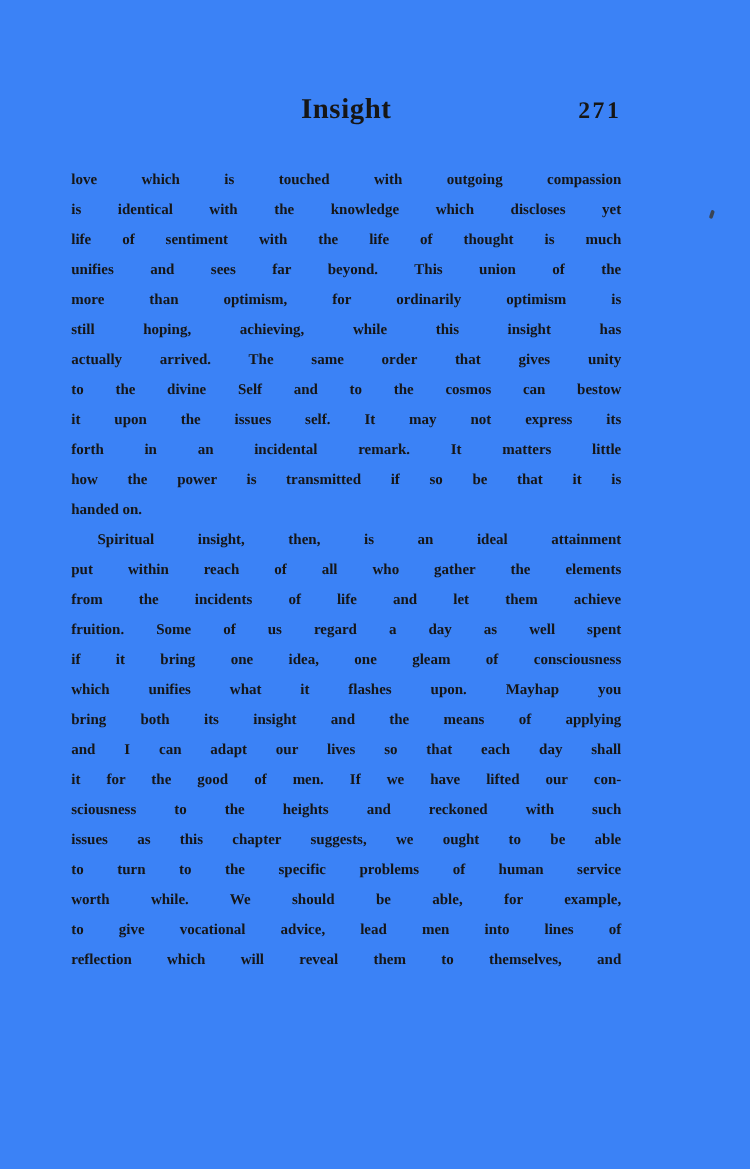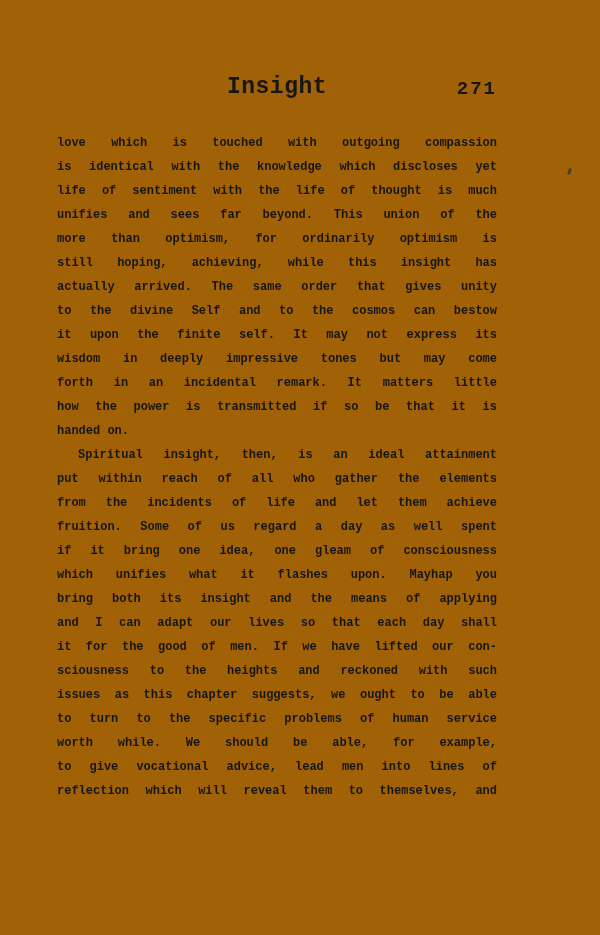--- a/index.html
+++ b/index.html
@@ -4,22 +4,22 @@
 <style>
   html, body {
     margin: 0;
     padding: 0;
     background: #ffffff;
   }
   .page {
     position: relative;
     width: 600px;
     height: 935px;
-    background: #a16207;
-    font-family: Liberation Mono, monospace;
+    background: #3b82f6;
+    font-family: Liberation Serif, serif;
     color: #161616;
     overflow: hidden;
   }
   .header-row {
     position: absolute;
     left: 57px;
     top: 74px;
     width: 440px;
     height: 30px;
   }
@@ -83,22 +83,21 @@
 
   <div class="body-text">
     <div class="line">love which is touched with outgoing compassion</div>
     <div class="line">is identical with the knowledge which discloses yet</div>
     <div class="line">life of sentiment with the life of thought is much</div>
     <div class="line">unifies and sees far beyond. This union of the</div>
     <div class="line">more than optimism, for ordinarily optimism is</div>
     <div class="line">still hoping, achieving, while this insight has</div>
     <div class="line">actually arrived. The same order that gives unity</div>
     <div class="line">to the divine Self and to the cosmos can bestow</div>
-    <div class="line">it upon the finite self. It may not express its</div>
-    <div class="line">wisdom in deeply impressive tones but may come</div>
+    <div class="line">it upon the issues self. It may not express its</div>
     <div class="line">forth in an incidental remark. It matters little</div>
     <div class="line">how the power is transmitted if so be that it is</div>
     <div class="line flush">handed on.</div>
     <div class="line indent">Spiritual insight, then, is an ideal attainment</div>
     <div class="line">put within reach of all who gather the elements</div>
     <div class="line">from the incidents of life and let them achieve</div>
     <div class="line">fruition. Some of us regard a day as well spent</div>
     <div class="line">if it bring one idea, one gleam of consciousness</div>
     <div class="line">which unifies what it flashes upon. Mayhap you</div>
     <div class="line">bring both its insight and the means of applying</div>

